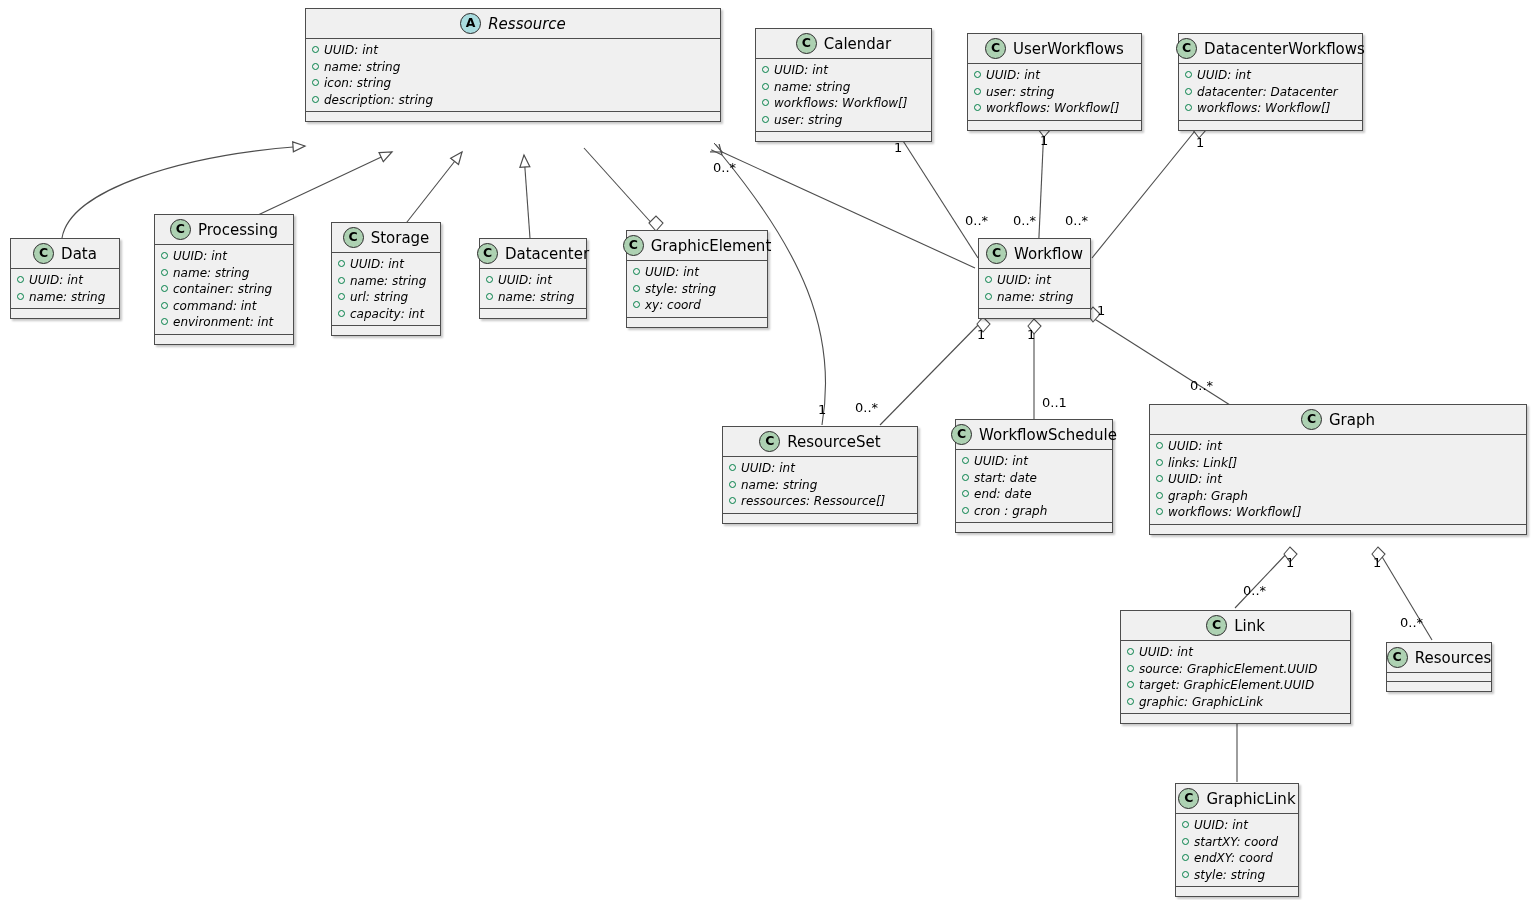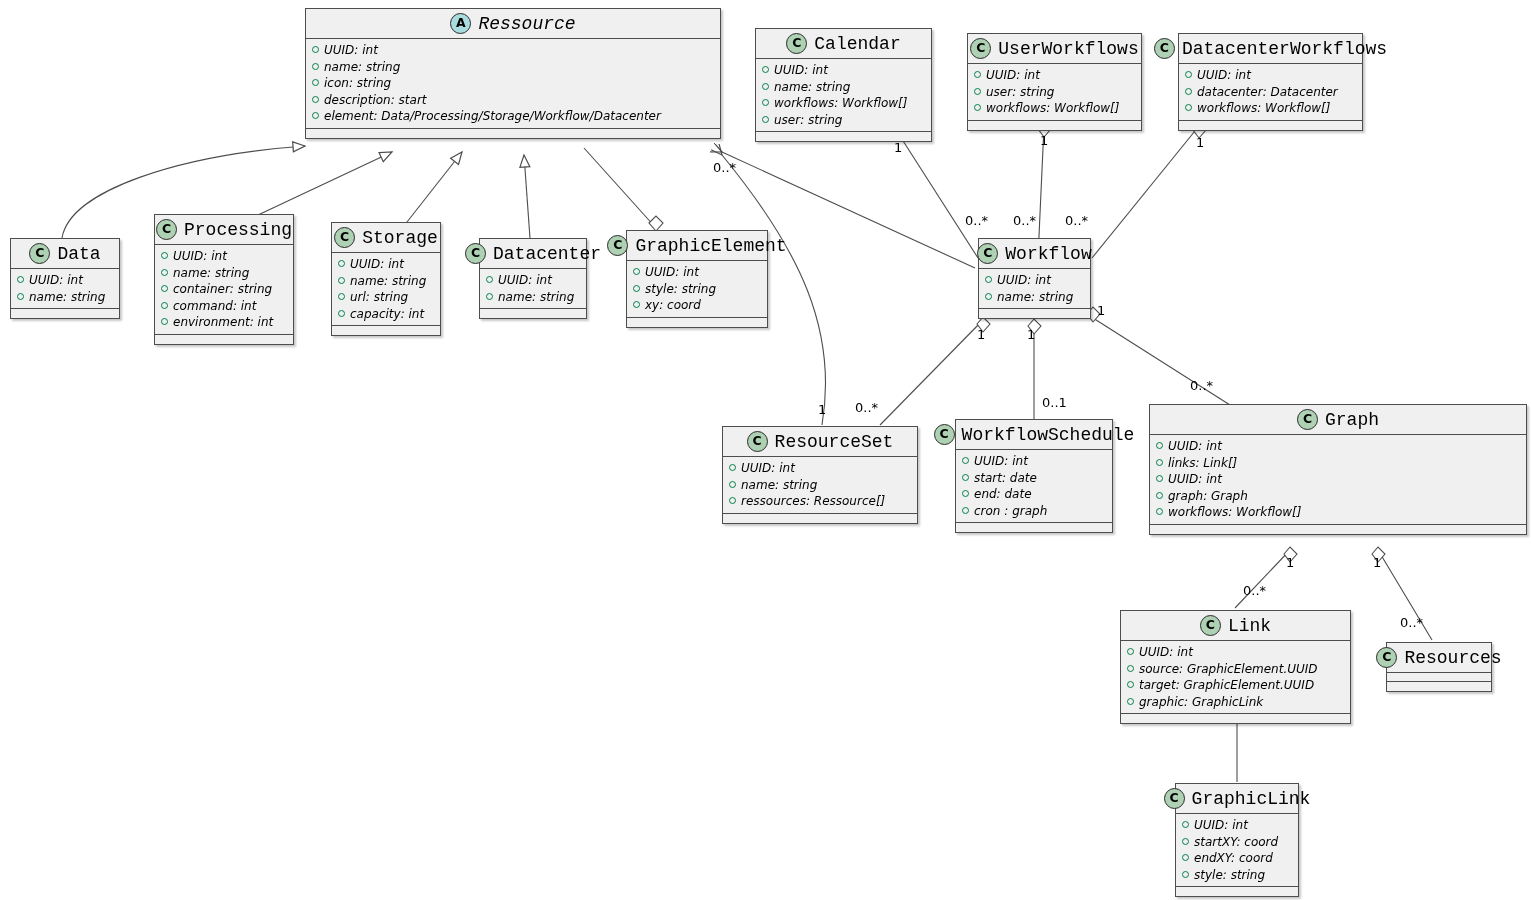--- a/index.html
+++ b/index.html
@@ -58,22 +58,21 @@
     font-weight: bold;
     line-height: 17px;
     text-align: center;
     flex: 0 0 auto;
     font-family: "DejaVu Sans", sans-serif;
   }
   .ico.abstract {
     background: #a9dcdf;
   }
   .cname {
-    font-size: 18px;
-    font-family: Liberation Mono, monospace;
+    font-size: 15px;
   }
   .cname.abstract {
     font-style: italic;
   }
   .attrs {
     box-sizing: border-box;
     padding: 3px 8px 3px 6px;
     border-bottom: 1px solid #4d4d4d;
     background: #f0f0f0;
   }
@@ -169,22 +168,21 @@
 
   <div class="umlclass" style="left:305px; top:8px; width:416px;">
     <div class="hdr center">
       <span class="ico abstract">A</span>
       <span class="cname abstract">Ressource</span>
     </div>
     <div class="attrs">
       <div class="attr"><span class="bullet"></span><span>UUID: int</span></div>
       <div class="attr"><span class="bullet"></span><span>name: string</span></div>
       <div class="attr"><span class="bullet"></span><span>icon: string</span></div>
-      <div class="attr"><span class="bullet"></span><span>description: start</span></div>
-      <div class="attr"><span class="bullet"></span><span>element: Data/Processing/Storage/Workflow/Datacenter</span></div>
+      <div class="attr"><span class="bullet"></span><span>description: string</span></div>
     </div>
     <div class="methods"></div>
   </div>
 
   <div class="umlclass" style="left:755px; top:28px; width:177px;">
     <div class="hdr center">
       <span class="ico">C</span>
       <span class="cname">Calendar</span>
     </div>
     <div class="attrs">

